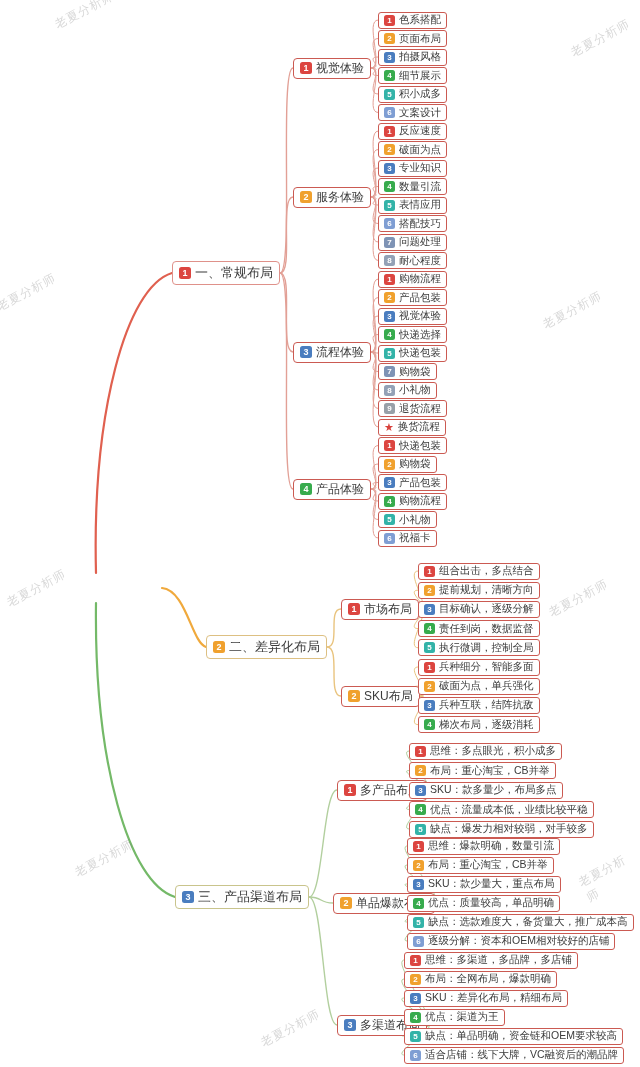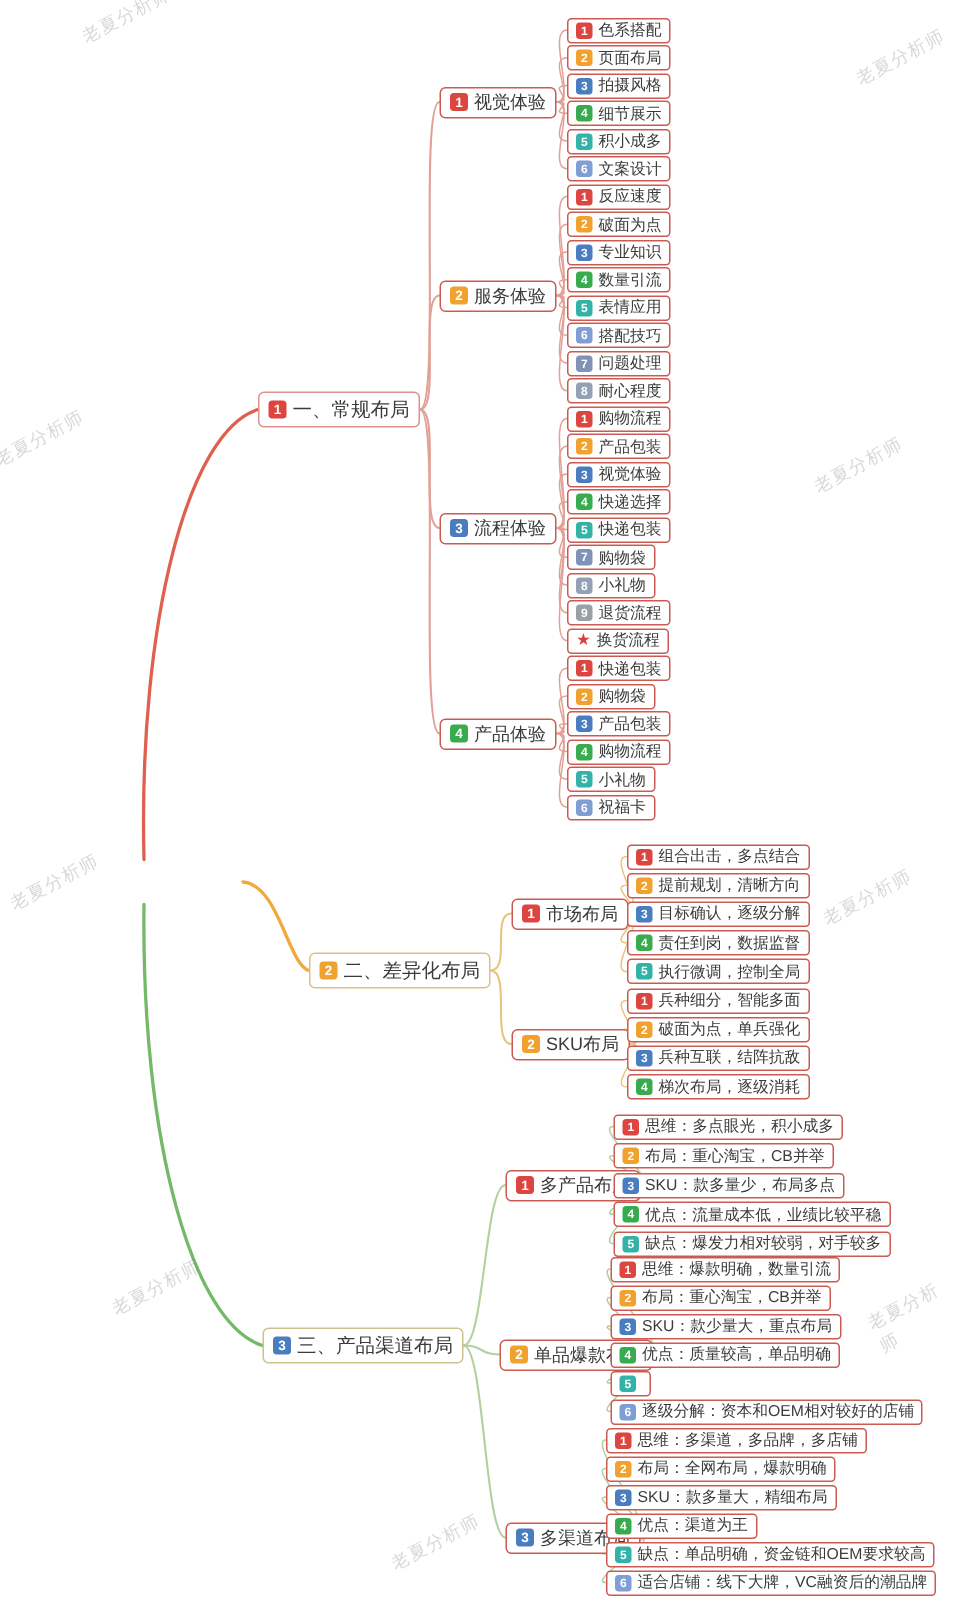--- a/index.html
+++ b/index.html
@@ -320,40 +320,41 @@
     <div class="node leaf-node" style="left: 407px; top: 875.5px;">
       <span class="bdg" style="background: rgb(74, 125, 191);">3</span>
       <span>SKU：款少量大，重点布局</span>
     </div>
     <div class="node leaf-node" style="left: 407px; top: 894.5px;">
       <span class="bdg" style="background: rgb(55, 171, 77);">4</span>
       <span>优点：质量较高，单品明确</span>
     </div>
     <div class="node leaf-node" style="left: 407px; top: 913.5px;">
       <span class="bdg" style="background: rgb(51, 179, 168);">5</span>
+      <span>缺点：选款难度大，备货量大，推广成本高</span>
     </div>
     <div class="node leaf-node" style="left: 407px; top: 932.5px;">
       <span class="bdg" style="background: rgb(127, 158, 211);">6</span>
       <span>逐级分解：资本和OEM相对较好的店铺</span>
     </div>
     <div class="node topic-node" style="left: 337px; top: 1014.5px;">
       <span class="bdg" style="background: rgb(74, 125, 191);">3</span>
       <span>多渠道布局</span>
     </div>
     <div class="node leaf-node" style="left: 404px; top: 951.5px;">
       <span class="bdg" style="background: rgb(220, 69, 64);">1</span>
       <span>思维：多渠道，多品牌，多店铺</span>
     </div>
     <div class="node leaf-node" style="left: 404px; top: 970.5px;">
       <span class="bdg" style="background: rgb(240, 161, 46);">2</span>
       <span>布局：全网布局，爆款明确</span>
     </div>
     <div class="node leaf-node" style="left: 404px; top: 989.5px;">
       <span class="bdg" style="background: rgb(74, 125, 191);">3</span>
-      <span>SKU：款多量大，精细布局</span>
+      <span>SKU：差异化布局，精细布局</span>
     </div>
     <div class="node leaf-node" style="left: 404px; top: 1008.5px;">
       <span class="bdg" style="background: rgb(55, 171, 77);">4</span>
       <span>优点：渠道为王</span>
     </div>
     <div class="node leaf-node" style="left: 404px; top: 1027.5px;">
       <span class="bdg" style="background: rgb(51, 179, 168);">5</span>
       <span>缺点：单品明确，资金链和OEM要求较高</span>
     </div>
     <div class="node leaf-node" style="left: 404px; top: 1046.5px;">

